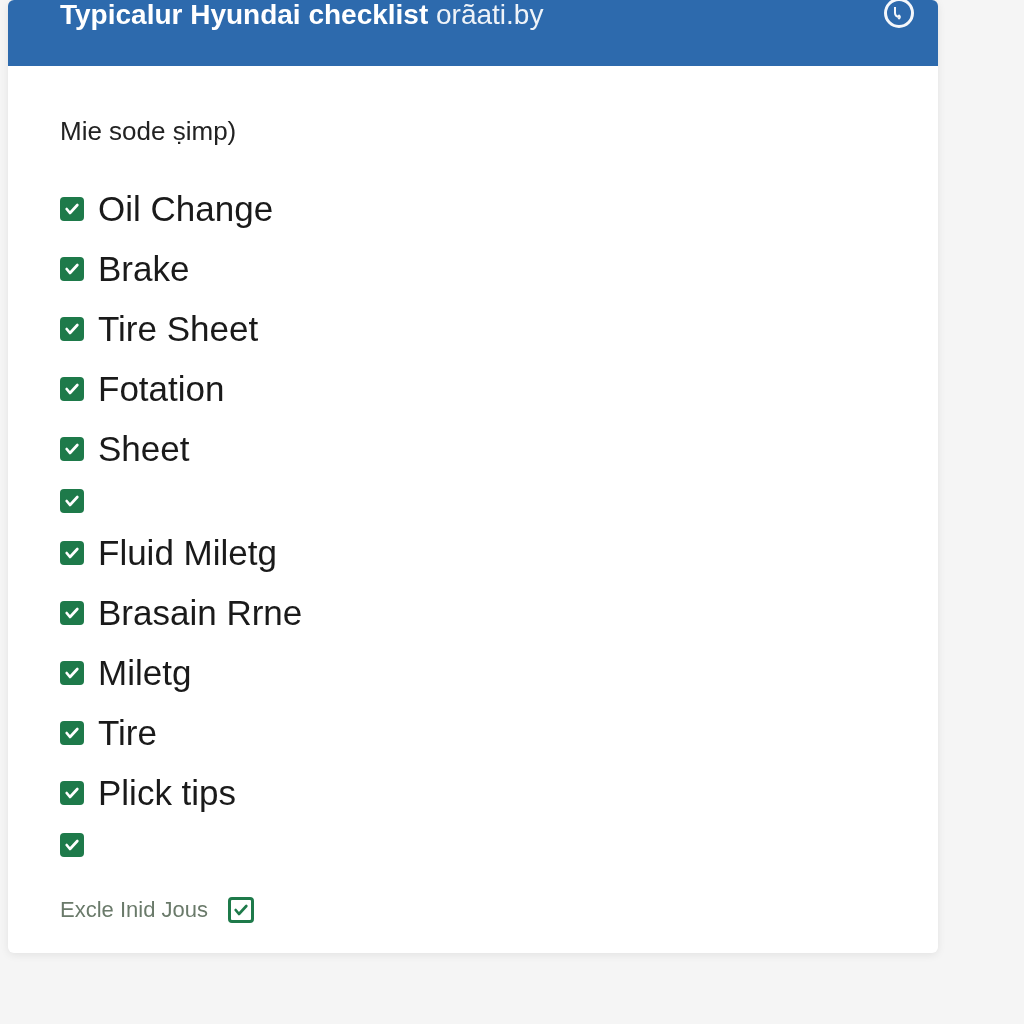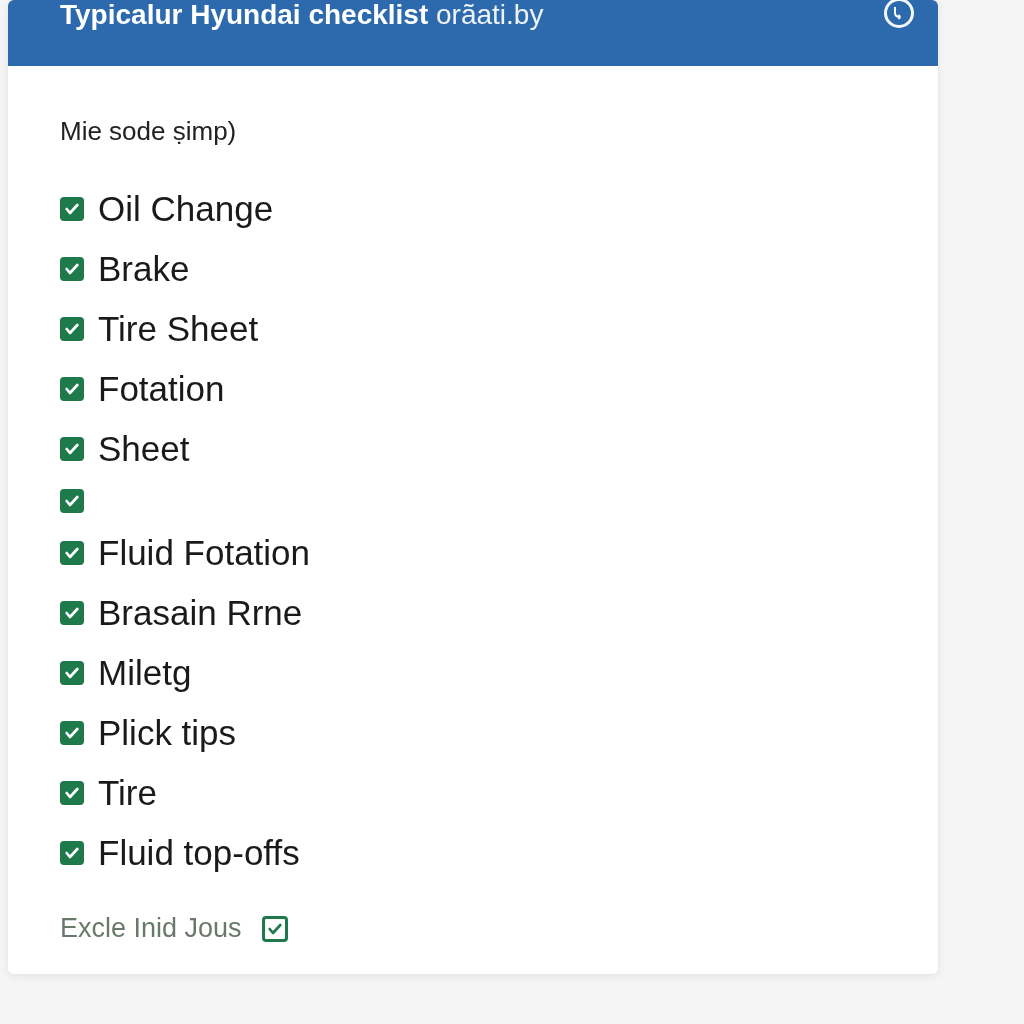--- a/index.html
+++ b/index.html
@@ -97,21 +97,21 @@
       font-size: 35px;
       color: #1a1a1a;
       font-weight: 400;
     }
     .footer-row {
       display: flex;
       align-items: center;
       margin-top: 40px;
     }
     .footer-label {
-      font-size: 27px;
+      font-size: 22px;
       color: #6a7a6a;
       margin-right: 20px;
     }
     .footer-checkbox {
       width: 26px;
       height: 26px;
       border: 3px solid #1e7a4a;
       border-radius: 4px;
       display: flex;
       align-items: center;
@@ -186,21 +186,21 @@
               <polyline points="4,12 9,18 20,6"></polyline>
             </svg>
           </div>
         </li>
         <li>
           <div class="checkbox">
             <svg viewBox="0 0 24 24" fill="none" stroke="#fff" stroke-width="4" stroke-linecap="round" stroke-linejoin="round">
               <polyline points="4,12 9,18 20,6"></polyline>
             </svg>
           </div>
-          <span class="item-label">Fluid Fotation</span>
+          <span class="item-label">Fluid Miletg</span>
         </li>
         <li>
           <div class="checkbox">
             <svg viewBox="0 0 24 24" fill="none" stroke="#fff" stroke-width="4" stroke-linecap="round" stroke-linejoin="round">
               <polyline points="4,12 9,18 20,6"></polyline>
             </svg>
           </div>
           <span class="item-label">Brasain Rrne</span>
         </li>
         <li>
@@ -210,37 +210,36 @@
             </svg>
           </div>
           <span class="item-label">Miletg</span>
         </li>
         <li>
           <div class="checkbox">
             <svg viewBox="0 0 24 24" fill="none" stroke="#fff" stroke-width="4" stroke-linecap="round" stroke-linejoin="round">
               <polyline points="4,12 9,18 20,6"></polyline>
             </svg>
           </div>
+          <span class="item-label">Tire</span>
+        </li>
+        <li>
+          <div class="checkbox">
+            <svg viewBox="0 0 24 24" fill="none" stroke="#fff" stroke-width="4" stroke-linecap="round" stroke-linejoin="round">
+              <polyline points="4,12 9,18 20,6"></polyline>
+            </svg>
+          </div>
           <span class="item-label">Plick tips</span>
         </li>
         <li>
           <div class="checkbox">
             <svg viewBox="0 0 24 24" fill="none" stroke="#fff" stroke-width="4" stroke-linecap="round" stroke-linejoin="round">
               <polyline points="4,12 9,18 20,6"></polyline>
             </svg>
           </div>
-          <span class="item-label">Tire</span>
-        </li>
-        <li>
-          <div class="checkbox">
-            <svg viewBox="0 0 24 24" fill="none" stroke="#fff" stroke-width="4" stroke-linecap="round" stroke-linejoin="round">
-              <polyline points="4,12 9,18 20,6"></polyline>
-            </svg>
-          </div>
-          <span class="item-label">Fluid top-offs</span>
         </li>
       </ul>
     <div class="footer-row">
       <span class="footer-label">Excle Inid Jous</span>
       <div class="footer-checkbox">
         <svg viewBox="0 0 24 24" fill="none" stroke="#1e7a4a" stroke-width="4" stroke-linecap="round" stroke-linejoin="round">
           <polyline points="4,12 9,18 20,6"></polyline>
         </svg>
       </div>
     </div>

